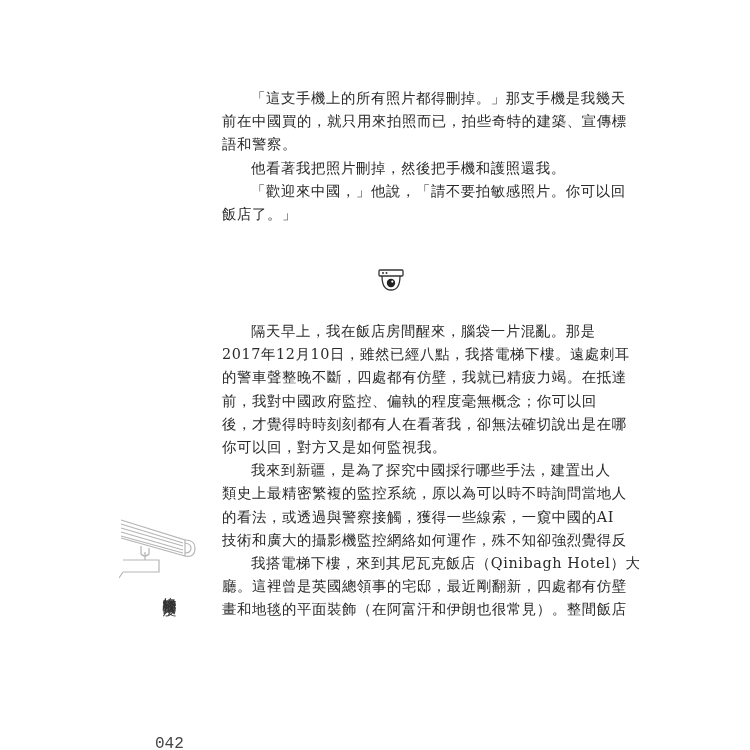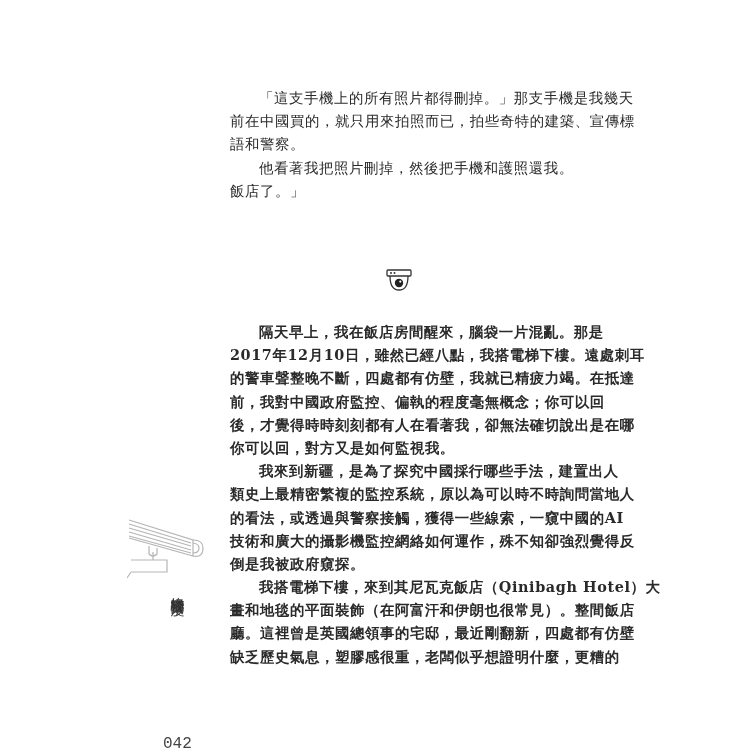--- a/index.html
+++ b/index.html
@@ -1,32 +1,32 @@
 <!DOCTYPE html>
 <html><head>
 <meta charset="utf-8">
 <style>
   html, body { margin: 0; padding: 0; background: #ffffff; }
   body { width: 750px; height: 750px; position: relative; overflow: hidden; }
-  .page { position: absolute; left: 17px; top: 0; width: 654px; height: 750px; background: #ffffff; }
+  .page { position: absolute; left: 9px; top: 0; width: 654px; height: 750px; background: #ffffff; }
   .body-text {
     position: absolute;
     left: 213px;
     width: 326px;
     font-family: "DejaVu Serif", "Liberation Serif", serif;
     font-size: 14.4px;
     line-height: 23.2px;
     color: #2a2a2a;
     letter-spacing: 0.6px;
     text-align: justify;
   }
   .line { display: block; white-space: nowrap; height: 23.2px; overflow: visible; }
   .indent { padding-left: 29px; }
   .block1 { top: 87px; }
-  .block2 { top: 320px; font-weight: bold; }
+  .block2 { top: 320px; }
   .divider-icon { position: absolute; left: 368px; top: 268px; width: 28px; height: 26px; }
   .camera-art { position: absolute; left: 110px; top: 508px; width: 80px; height: 72px; }
   .running-title {
     position: absolute;
     left: 150px;
     top: 586px;
     width: 20px;
     writing-mode: vertical-rl;
     font-family: "DejaVu Sans", "Liberation Sans", sans-serif;
     font-size: 14px;
@@ -46,20 +46,21 @@
 </head>
 <body>
 
 <div class="page">
 
   <div class="body-text block1">
     <span class="line indent">「這支手機上的所有照片都得刪掉。」那支手機是我幾天</span>
     <span class="line">前在中國買的，就只用來拍照而已，拍些奇特的建築、宣傳標</span>
     <span class="line">語和警察。</span>
     <span class="line indent">他看著我把照片刪掉，然後把手機和護照還我。</span>
+    <span class="line indent">「歡迎來中國，」他說，「請不要拍敏感照片。你可以回</span>
     <span class="line">飯店了。」</span>
   </div>
 
   <div class="divider-icon">
     <svg width="28" height="26" viewBox="0 0 28 26">
       <rect x="2" y="2" width="24" height="6" rx="1" fill="none" stroke="#333" stroke-width="1.3"></rect>
       <circle cx="6" cy="5" r="1" fill="#333"></circle>
       <circle cx="9.5" cy="5" r="1" fill="#333"></circle>
       <path d="M5 8 Q5 22 14 22 Q23 22 23 8" fill="none" stroke="#333" stroke-width="1.3"></path>
       <circle cx="14" cy="15" r="4.2" fill="#222"></circle>
@@ -71,25 +72,23 @@
     <span class="line indent">隔天早上，我在飯店房間醒來，腦袋一片混亂。那是</span>
     <span class="line">2017年12月10日，雖然已經八點，我搭電梯下樓。遠處刺耳</span>
     <span class="line">的警車聲整晚不斷，四處都有仿壁，我就已精疲力竭。在抵達</span>
     <span class="line">前，我對中國政府監控、偏執的程度毫無概念；你可以回</span>
     <span class="line">後，才覺得時時刻刻都有人在看著我，卻無法確切說出是在哪</span>
     <span class="line">你可以回，對方又是如何監視我。</span>
     <span class="line indent">我來到新疆，是為了探究中國採行哪些手法，建置出人</span>
     <span class="line">類史上最精密繁複的監控系統，原以為可以時不時詢問當地人</span>
     <span class="line">的看法，或透過與警察接觸，獲得一些線索，一窺中國的AI</span>
     <span class="line">技術和廣大的攝影機監控網絡如何運作，殊不知卻強烈覺得反</span>
-    <span class="line">倒是我被政府窺探。</span>
     <span class="line indent">我搭電梯下樓，來到其尼瓦克飯店（Qinibagh Hotel）大</span>
+    <span class="line">廳。這裡曾是英國總領事的宅邸，最近剛翻新，四處都有仿壁</span>
     <span class="line">畫和地毯的平面裝飾（在阿富汗和伊朗也很常見）。整間飯店</span>
-    <span class="line">廳。這裡曾是英國總領事的宅邸，最近剛翻新，四處都有仿壁</span>
-    <span class="line">缺乏歷史氣息，塑膠感很重，老闆似乎想證明什麼，更糟的</span>
   </div>
 
   <div class="camera-art">
     <svg width="80" height="72" viewBox="0 0 80 72">
       <g fill="none" stroke="#b5b5b5" stroke-width="1.2">
         <path d="M2 12 L66 32 L66 48 L2 30"></path>
         <path d="M2 16 L64 35"></path>
         <path d="M2 20 L64 38"></path>
         <path d="M2 24 L64 42"></path>
         <path d="M2 28 L64 45"></path>

